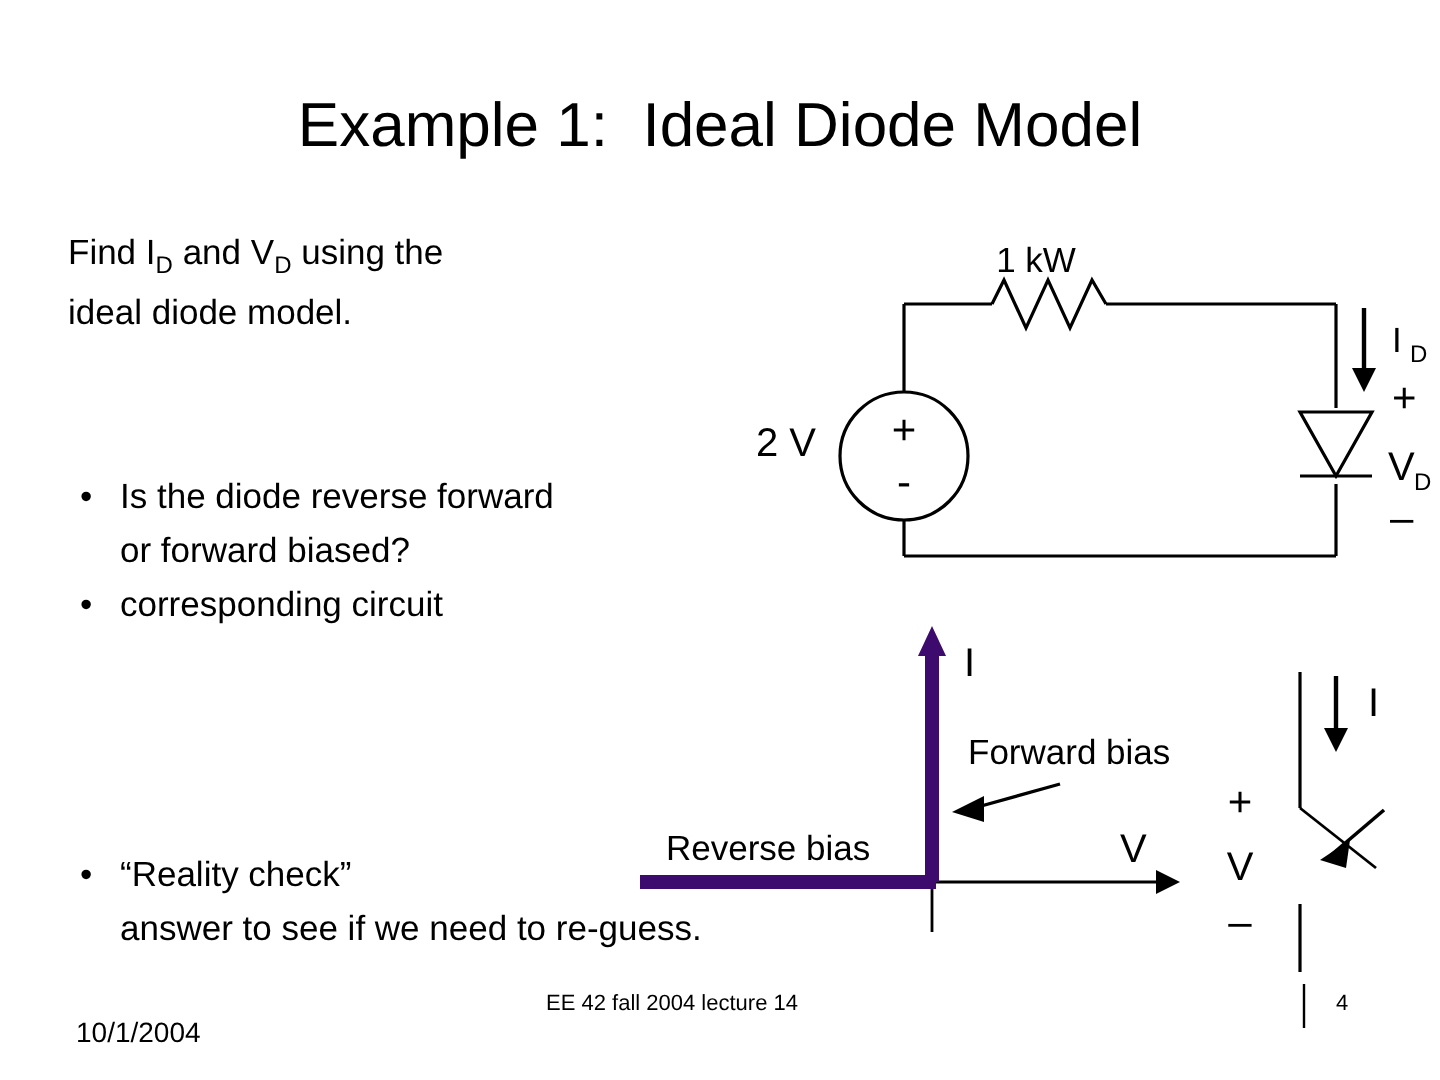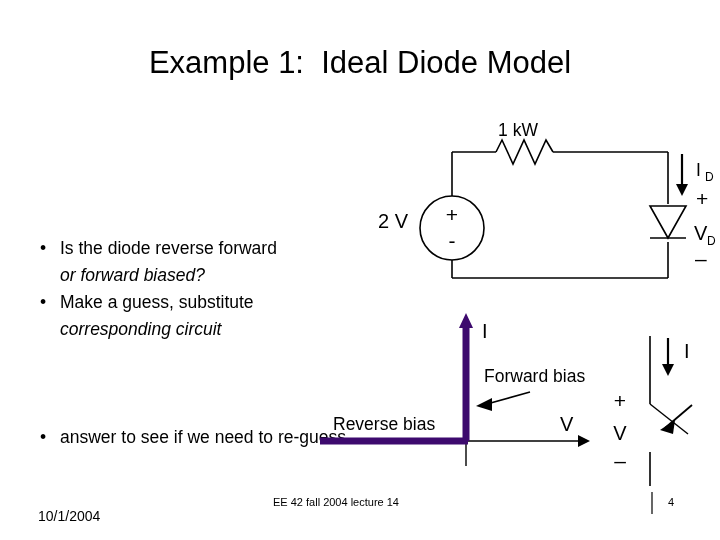--- a/index.html
+++ b/index.html
@@ -53,21 +53,21 @@
   .bullet-row {
     display: block;
     position: relative;
     padding-left: 26px;
   }
   .bullet-row .dot {
     position: absolute;
     left: 6px;
     top: 0;
   }
-  .cont-line { display: block; padding-left: 26px; font-style: italic; }
+  .cont-line { display: block; padding-left: 26px; }
   .reality-wide { display: block; padding-left: 26px; white-space: nowrap; }
 
   
   .footer-date {
     position: absolute;
     left: 38px;
     top: 508px;
     font-size: 14px;
   }
   .footer-center {
@@ -102,38 +102,42 @@
   .lbl-big { font-size: 20px; }
   .sign { font-size: 21px; }
 </style>
 </head>
 <body>
 
 <div id="slide">
 
   <div class="slide-title">Example 1:  Ideal Diode Model</div>
 
+  <div class="find-text">
+    <span><span>Find I</span><span class="sub">D</span><span> and V</span><span class="sub">D</span><span> using the</span></span>
+    <span style="display:block">ideal diode model.</span>
+  </div>
 
   <div class="bullet-block bullets-main">
     <span class="bullet-row">
       <span class="dot">•</span>
       <span>Is the diode reverse forward</span>
     </span>
     <span class="cont-line">or forward biased?</span>
 
     <span class="bullet-row">
       <span class="dot">•</span>
-      <span>Make a guess, substitute</span>
     </span>
     <span class="cont-line">corresponding circuit</span>
   </div>
 
   <div class="bullet-block bullets-reality">
     <span class="bullet-row">
       <span class="dot">•</span>
+      <span>“Reality check”</span>
     </span>
     <span class="reality-wide">answer to see if we need to re-guess.</span>
   </div>
 
   <svg class="art" viewBox="0 0 720 540">
 
     <g>
 
       <path d="M 452,152 L 496,152" stroke="#000" stroke-width="1.6" fill="none"></path>
 

